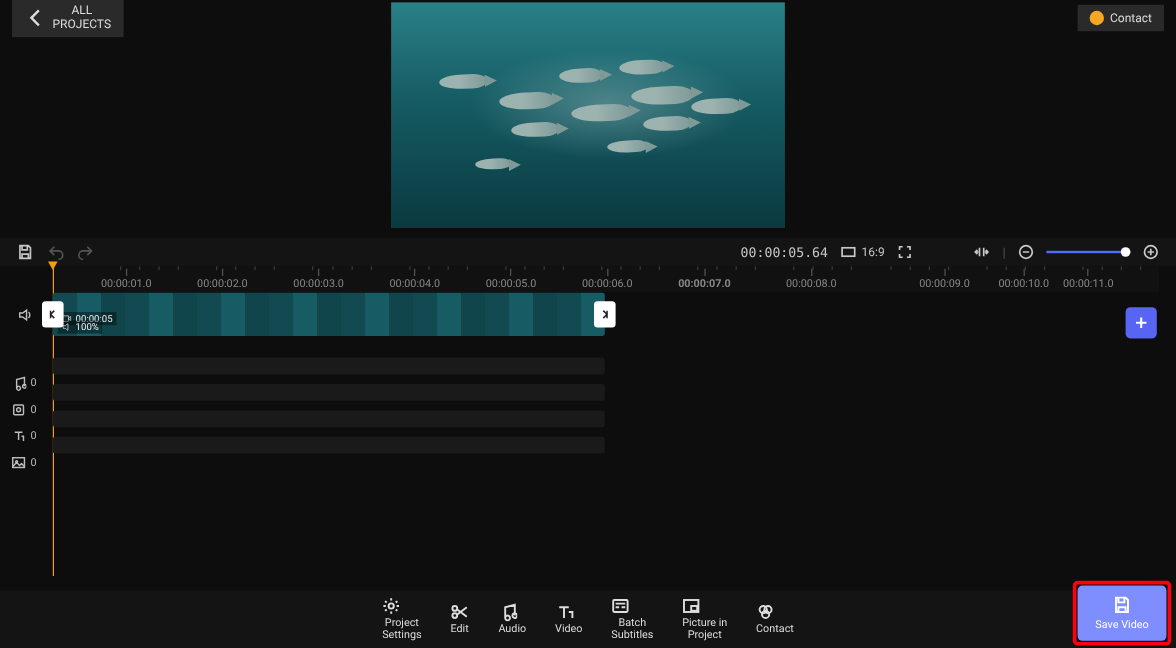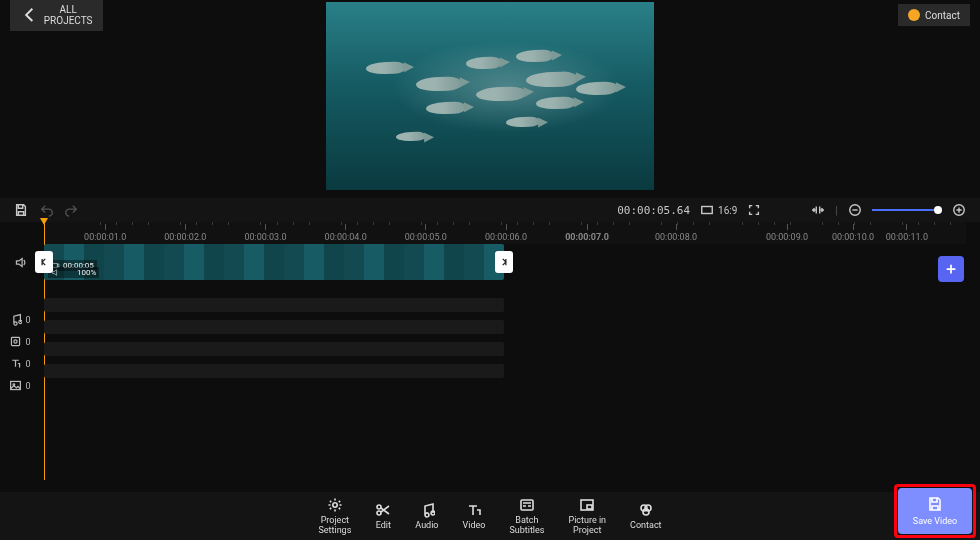--- a/index.html
+++ b/index.html
@@ -39,33 +39,33 @@
   .left-tools .tool{display:flex;align-items:center;gap:3px;cursor:pointer}
   .left-tools svg{width:13px;height:13px;stroke:#bbb;fill:none;stroke-width:1.5}
   
   .timeline{position:absolute;top:244px;left:44px;right:14px;bottom:60px;background:#0d0d0d}
   .playhead{position:absolute;top:-22px;bottom:0;left:0;width:1px;background:#f59e0b}
   .playhead::before{content:"";position:absolute;top:-4px;left:-4px;width:0;height:0;border-left:4.5px solid transparent;border-right:4.5px solid transparent;border-top:7px solid #f59e0b}
   .track{position:absolute;left:0;right:0;background:#1a1a1a;border-radius:2px}
   .track.video{top:0;height:36px;background:transparent}
   .clip{position:absolute;top:0;left:0;height:36px;width:460px;background:repeating-linear-gradient(90deg,#134a52 0 20px,#175c64 20px 40px,#10454c 40px 60px);border-radius:2px}
   .clip .lbl-top{position:absolute;top:16px;left:4px;font-size:8px;color:#eee;background:rgba(0,0,0,.4);padding:1px 3px;display:flex;align-items:center;gap:3px}
-  .clip .lbl-bot{position:absolute;bottom:2px;left:4px;font-size:8px;color:#eee;background:rgba(0,0,0,.4);padding:1px 3px;display:flex;align-items:center;gap:17px}
+  .clip .lbl-bot{position:absolute;bottom:2px;left:4px;font-size:8px;color:#eee;background:rgba(0,0,0,.4);padding:1px 3px;display:flex;align-items:center;gap:3px}
   .handle{position:absolute;top:7px;width:18px;height:22px;background:#fff;border-radius:3px;display:flex;align-items:center;justify-content:center;color:#222;font-size:12px;cursor:ew-resize}
   .handle.left{left:-9px}
   .handle.right{left:451px}
   .track.t1{top:54px;height:14px}
   .track.t2{top:76px;height:14px}
   .track.t3{top:98px;height:14px}
   .track.t4{top:120px;height:14px}
   .tracks-wrap{position:absolute;left:0;width:460px;top:0;bottom:0}
   .add-btn{position:absolute;top:256px;right:16px;width:26px;height:26px;background:#5865f2;border-radius:4px;display:flex;align-items:center;justify-content:center;color:#fff;font-size:18px;cursor:pointer}
   
   .bottom-bar{position:absolute;bottom:0;left:0;right:0;height:48px;background:#141414;display:flex;align-items:center;justify-content:center;gap:24px}
-  .bottom-bar .item{display:flex;flex-direction:column;align-items:center;gap:3px;color:#ddd;font-size:9px;cursor:pointer;line-height:1.1;text-align:center}
+  .bottom-bar .item{display:flex;flex-direction:column;align-items:flex-start;gap:3px;color:#ddd;font-size:9px;cursor:pointer;line-height:1.1;text-align:center}
   .bottom-bar .item svg{width:16px;height:16px;stroke:#ddd;fill:none;stroke-width:1.6}
   .save-video{position:absolute;right:8px;bottom:6px;width:74px;height:46px;background:#7e8eff;border-radius:4px;display:flex;flex-direction:column;align-items:center;justify-content:center;gap:4px;color:#fff;font-size:9px;cursor:pointer}
   .save-video svg{width:16px;height:16px;stroke:#fff;fill:none;stroke-width:1.6}
   .save-highlight{position:absolute;right:4px;bottom:2px;width:82px;height:54px;border:3px solid #ff0010;border-radius:4px;pointer-events:none}
 </style>
 </head>
 <body>
 
 <div class="top-bar">
   <button class="all-projects">

